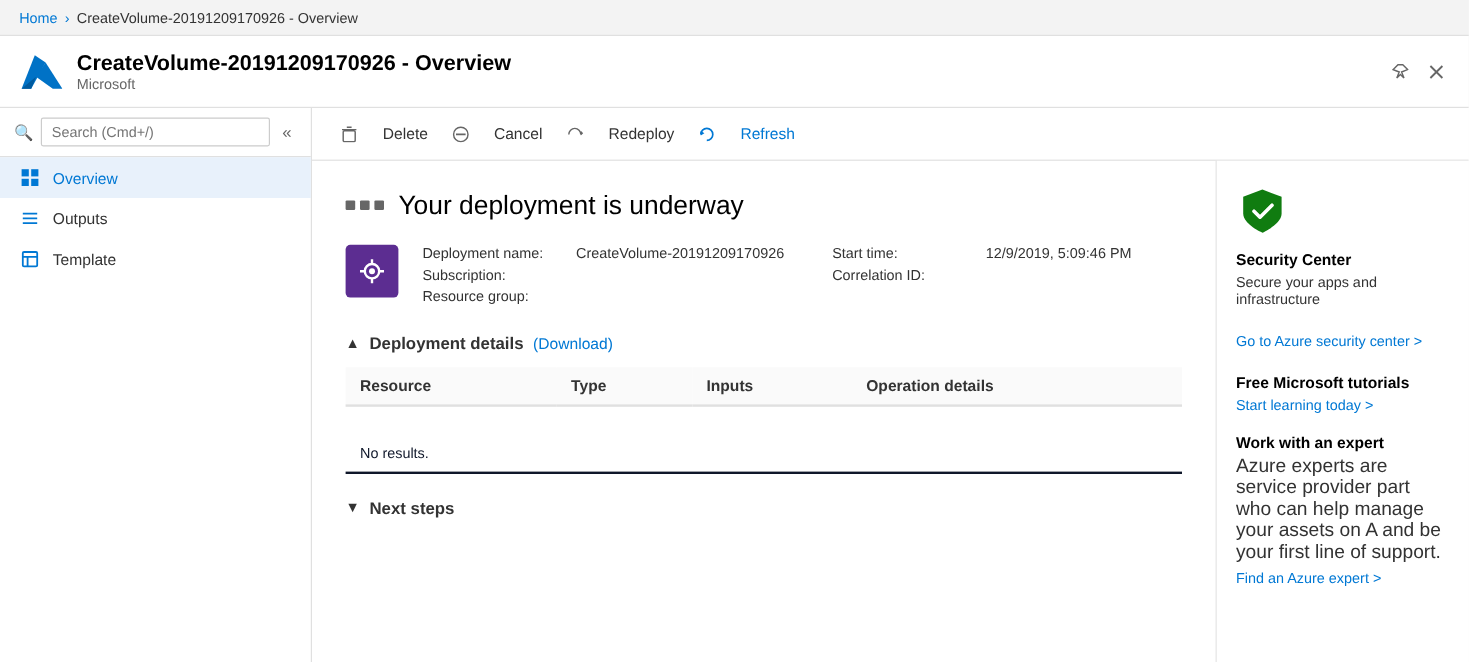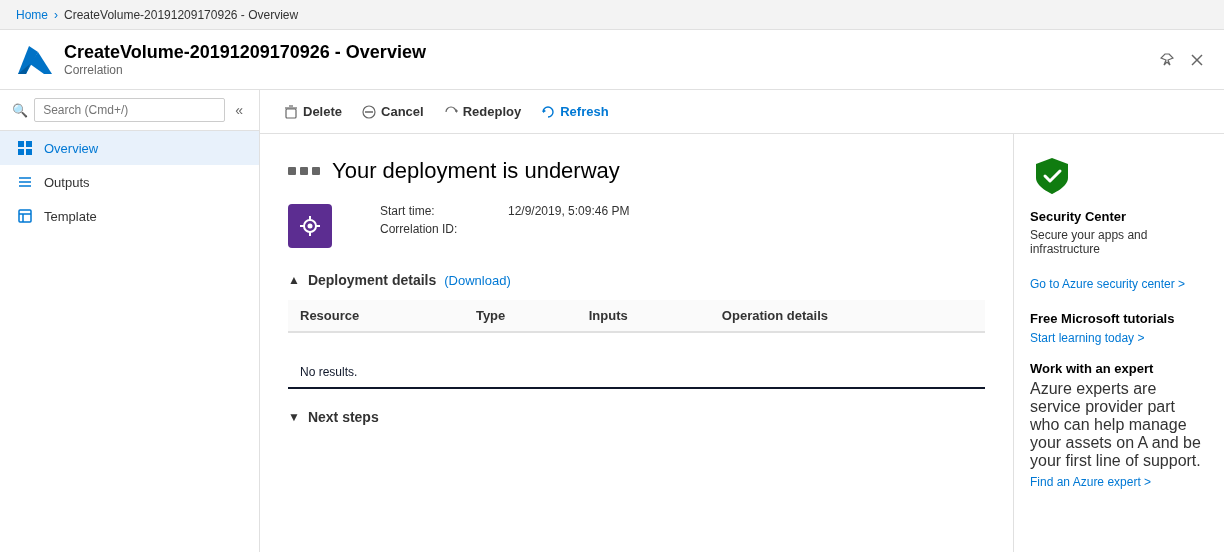--- a/index.html
+++ b/index.html
@@ -31,21 +31,21 @@
     .nav-item.active { background: #e8f1fb; color: #0078d4; font-weight: 500; }
     .nav-icon { width: 18px; height: 18px; flex-shrink: 0; display: flex; align-items: center; justify-content: center; }
 
     
     .content { flex: 1; background: #fff; overflow-y: auto; display: flex; }
     .content-main { flex: 1; padding: 24px 28px; border-right: 1px solid #e0e0e0; }
     .content-sidebar { width: 210px; padding: 20px 16px; flex-shrink: 0; background: #fff; }
 
     
     .toolbar { background: #fff; border-bottom: 1px solid #e0e0e0; padding: 6px 16px; display: flex; align-items: center; gap: 4px; height: 44px; }
-    .toolbar-btn { display: flex; align-items: center; gap: 5px; background: none; border: none; cursor: pointer; padding: 4px 8px; font-size: 13px; color: #333; border-radius: 2px; font-weight: bold; }
+    .toolbar-btn { display: flex; align-items: center; gap: 21px; background: none; border: none; cursor: pointer; padding: 4px 8px; font-size: 13px; color: #333; border-radius: 2px; }
     .toolbar-btn:disabled { color: #aaa; cursor: default; }
 
     
     .deployment-header { display: flex; align-items: center; gap: 12px; margin-bottom: 20px; }
     .deployment-status-icon { display: flex; gap: 4px; }
     .status-dot { width: 8px; height: 8px; background: #666; border-radius: 1px; }
     .deployment-title { font-size: 22px; font-weight: 300; color: #000; }
 
     
     .deployment-info { display: flex; gap: 40px; margin-bottom: 24px; }
@@ -93,21 +93,21 @@
 
 <div class="header">
 
   <svg class="azure-logo header-logo" viewBox="0 0 36 36">
     <polygon points="13,4 2,32 10,32 22,10" fill="#0072c6"></polygon>
     <polygon points="22,10 14,22 28,32 36,32" fill="#0072c6"></polygon>
     <polygon points="2,32 14,22 10,32" fill="#005a9e"></polygon>
   </svg>
   <div class="header-title-group">
     <div class="header-title">CreateVolume-20191209170926 - Overview</div>
-    <div class="header-subtitle">Correlation</div>
+    <div class="header-subtitle">Microsoft</div>
   </div>
   <div class="header-actions">
     <button class="header-icon-btn" title="Pin">
       <svg width="14" height="14" viewBox="0 0 14 14" fill="none">
         <path d="M9 1L13 5L8 7L10 12L7 9L4 12L6 7L1 5L5 1Z" stroke="#666" stroke-width="1.2" fill="none"></path>
       </svg>
     </button>
     <button class="header-icon-btn" title="Close">
       <svg width="14" height="14" viewBox="0 0 14 14">
         <line x1="2" y1="2" x2="12" y2="12" stroke="#666" stroke-width="1.5"></line>
@@ -212,20 +212,34 @@
 
                 <svg width="28" height="28" viewBox="0 0 28 28">
                   <circle cx="14" cy="14" r="6" fill="none" stroke="#fff" stroke-width="2"></circle>
                   <circle cx="14" cy="14" r="2.5" fill="#fff"></circle>
                   <line x1="14" y1="4" x2="14" y2="8" stroke="#fff" stroke-width="2"></line>
                   <line x1="14" y1="20" x2="14" y2="24" stroke="#fff" stroke-width="2"></line>
                   <line x1="4" y1="14" x2="8" y2="14" stroke="#fff" stroke-width="2"></line>
                   <line x1="20" y1="14" x2="24" y2="14" stroke="#fff" stroke-width="2"></line>
                 </svg>
               </div>
+              <div class="info-section">
+                <div class="info-row">
+                  <span class="info-label">Deployment name:</span>
+                  <span class="info-value">CreateVolume-20191209170926</span>
+                </div>
+                <div class="info-row">
+                  <span class="info-label">Subscription:</span>
+                  <span class="info-value"></span>
+                </div>
+                <div class="info-row">
+                  <span class="info-label">Resource group:</span>
+                  <span class="info-value"></span>
+                </div>
+              </div>
             </div>
             <div class="info-section">
               <div class="info-row">
                 <span class="info-label">Start time:</span>
                 <span class="info-value">12/9/2019, 5:09:46 PM</span>
               </div>
               <div class="info-row">
                 <span class="info-label">Correlation ID:</span>
                 <span class="info-value"></span>
               </div>

